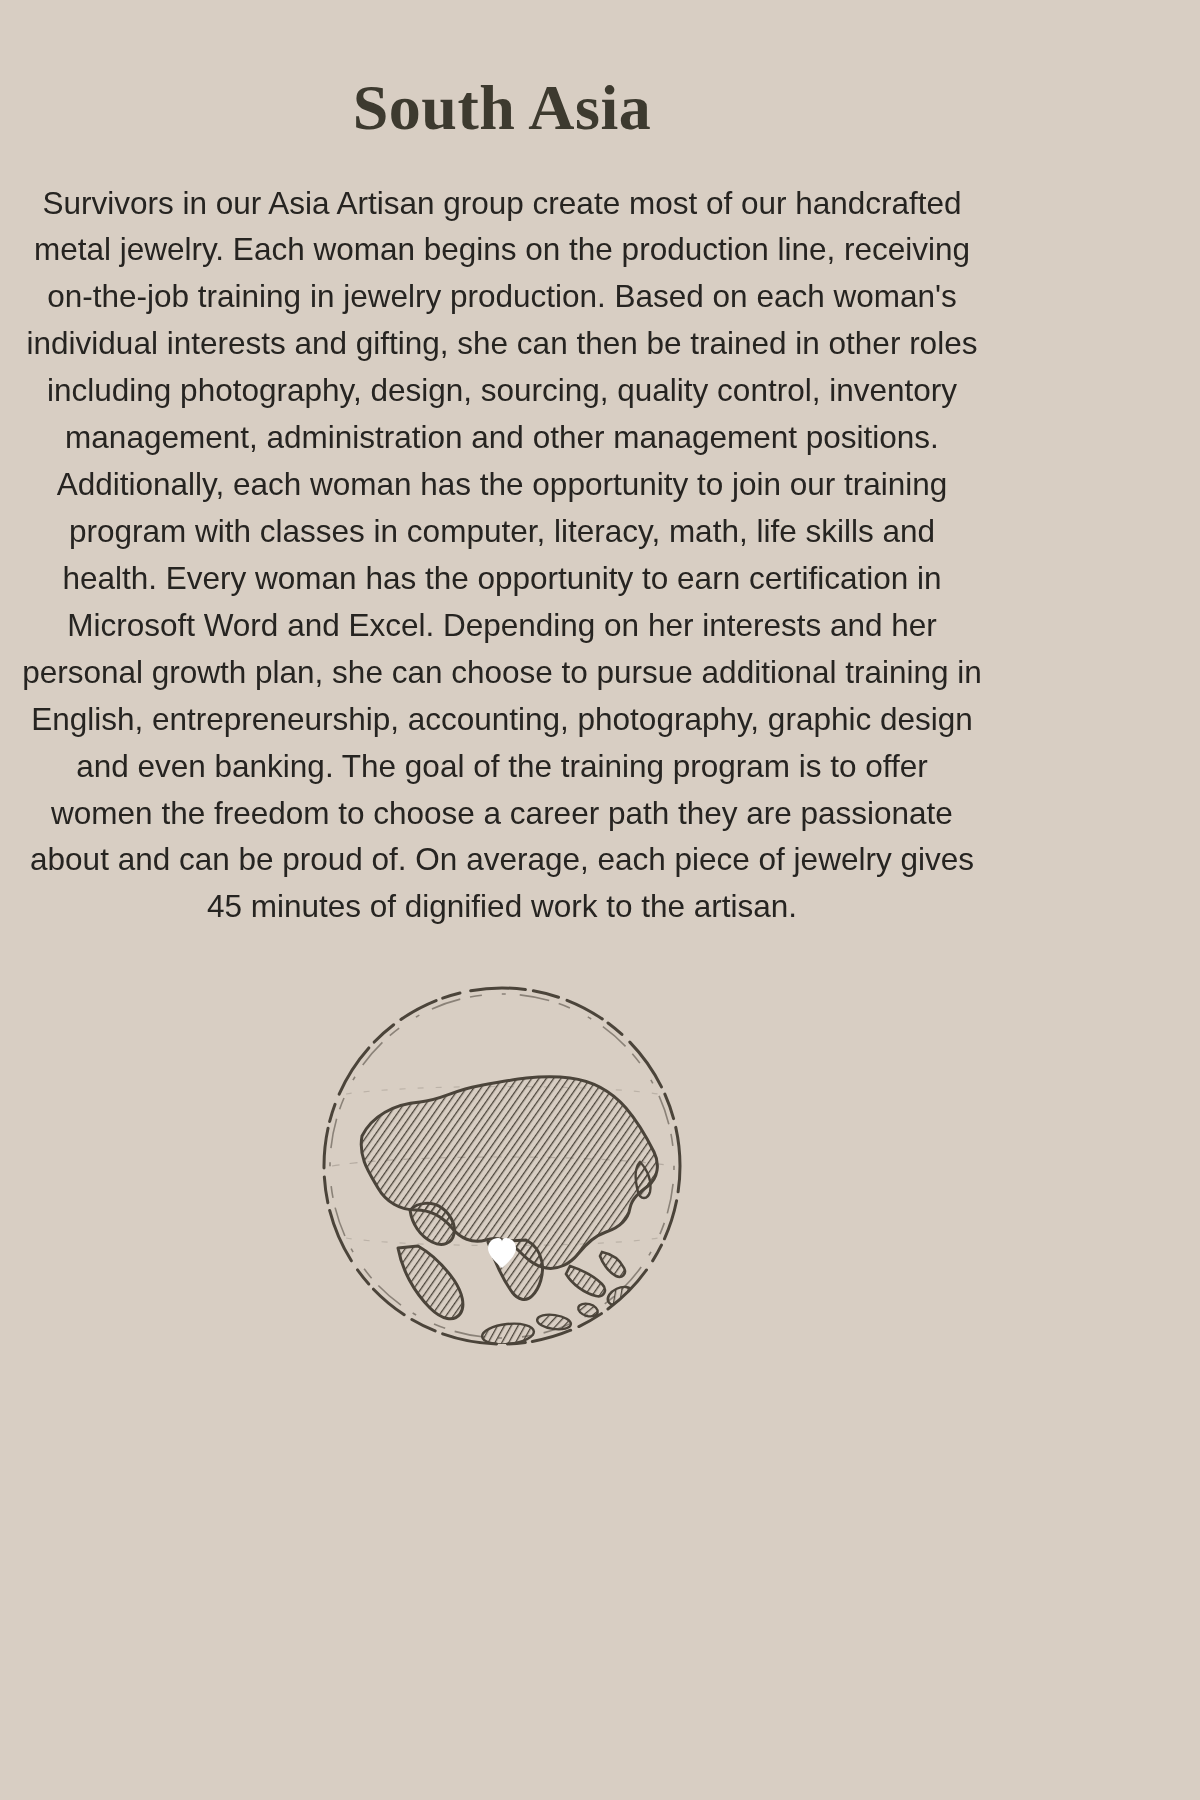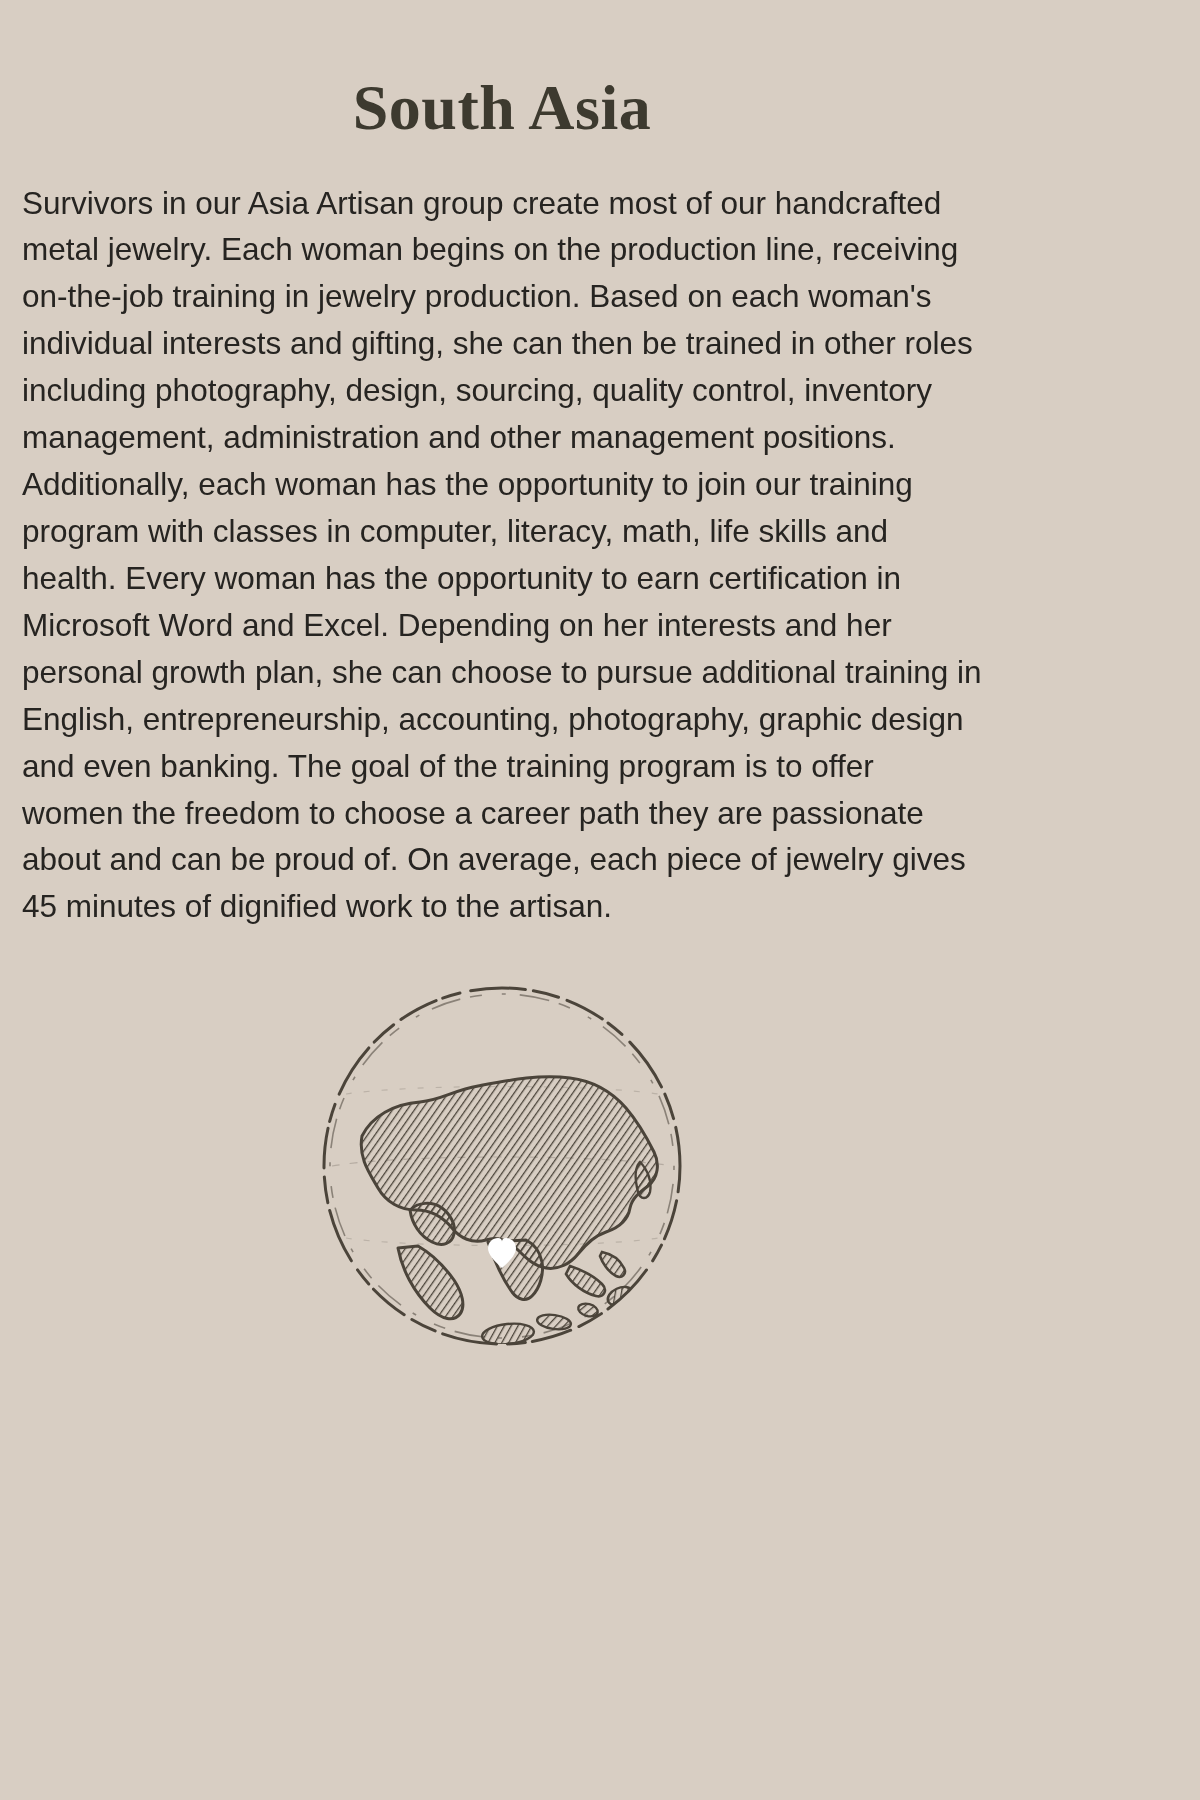--- a/index.html
+++ b/index.html
@@ -33,21 +33,21 @@
     font-family: "Liberation Serif", serif;
     font-weight: bold;
     color: #3d3a2f;
     font-size: 64px;
     line-height: 1.18;
     letter-spacing: 0.5px;
   }
   .body-block {
     width: 960px;
     margin-top: 34px;
-    text-align: left;
+    text-align: center;
     font-size: 31.5px;
     line-height: 1.49;
     color: #262421;
     font-family: "Liberation Sans", sans-serif;
   }
   .globe-wrap {
     margin-top: 26px;
     width: 420px;
     height: 420px;
     display: flex;

